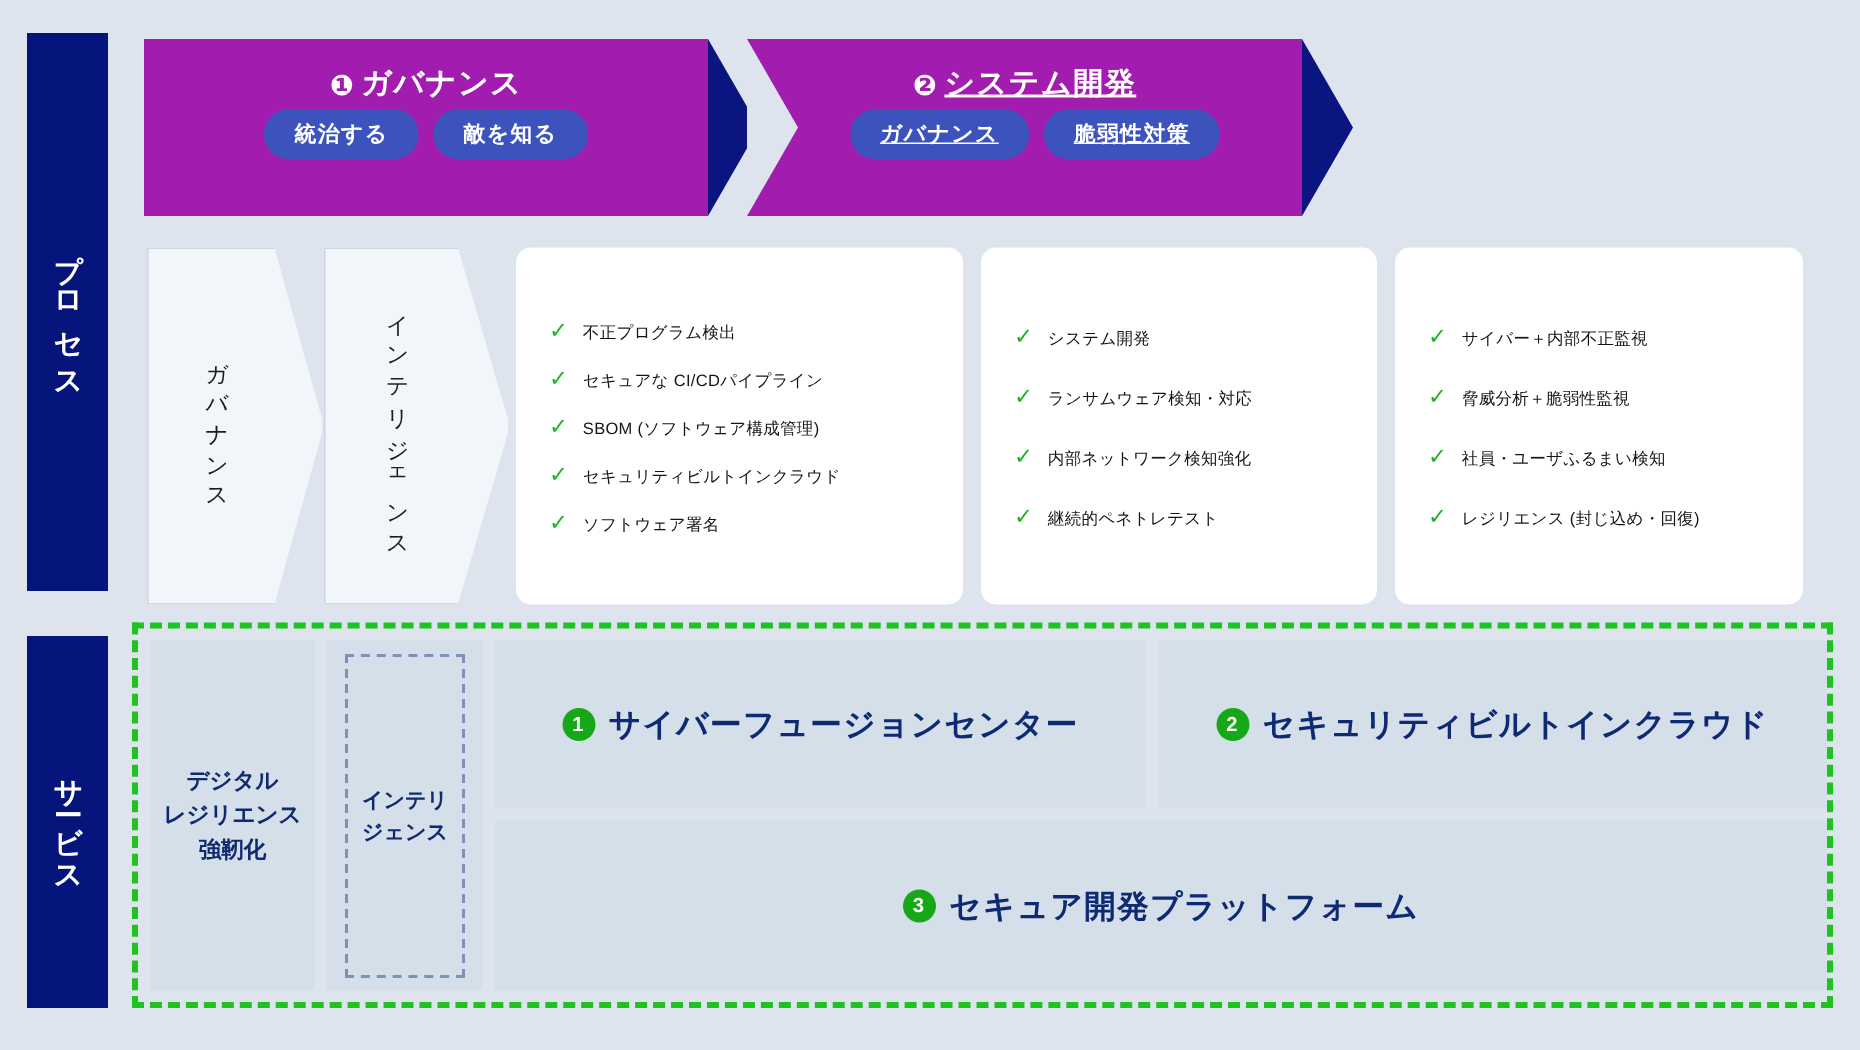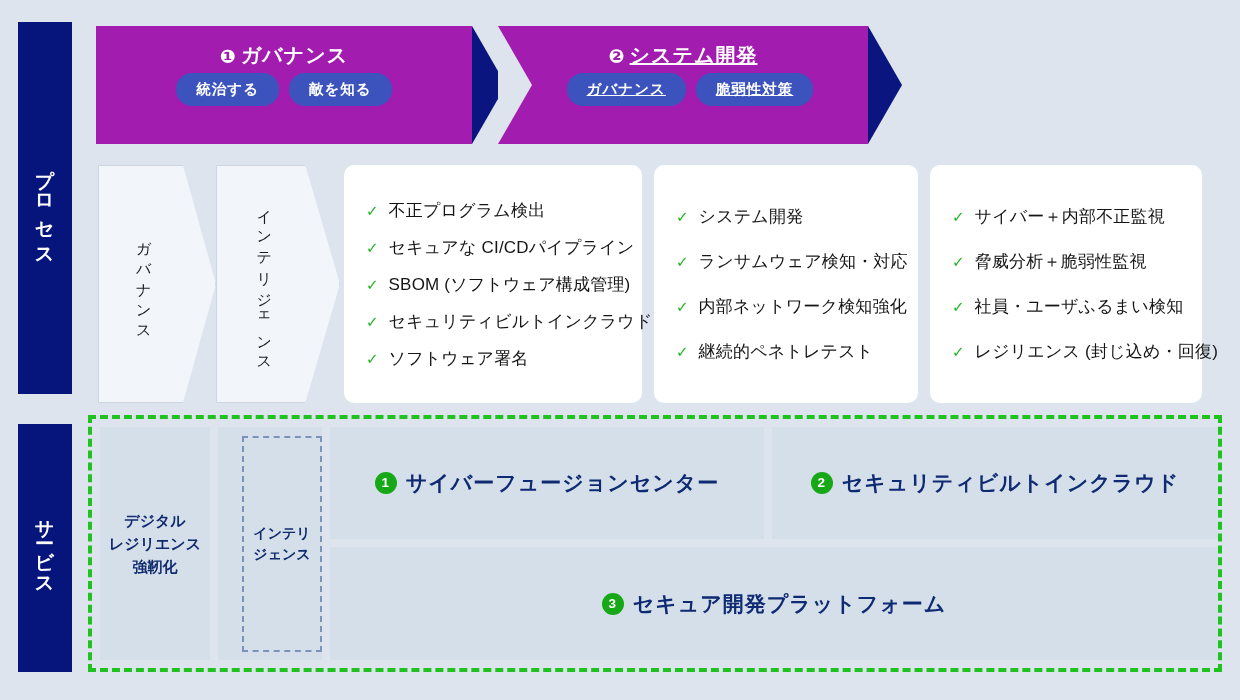--- a/index.html
+++ b/index.html
@@ -119,38 +119,38 @@
     margin: 7px 0;
     white-space: nowrap;
   }
   .chk {
     color: #22b322;
     font-size: 15px;
     font-weight: bold;
     margin-right: 10px;
     flex: none;
   }
-  .chk-txt { font-size: 17px; color: #141414; letter-spacing: 0.2px; }
+  .chk-txt { font-size: 11px; color: #141414; letter-spacing: 0.2px; }
   #card-2 .chk-row, #card-3 .chk-row { margin: 11px 0; }
 
   
   #service-frame {
     position: absolute;
     left: 88px; top: 415px;
     width: 1134px; height: 257px;
     border: 4px dashed #1fc21f;
   }
   .svc-pane {
     position: absolute;
     background: #d5dfea;
   }
   #svc-resilience { left: 8px; top: 8px; width: 110px; height: 233px;
     display: flex; align-items: center; justify-content: center; }
   #svc-intel-col  { left: 126px; top: 8px; width: 104px; height: 233px;
-    display: flex; align-items: center; justify-content: flex-end; }
+    display: flex; align-items: center; justify-content: center; }
   #svc-intel-box {
     width: 80px; height: 216px;
     border: 2px dashed #7b93b8;
     display: flex; align-items: center; justify-content: center;
   }
   .svc-label {
     text-align: center;
     color: #102a6e;
     font-size: 15px;
     font-weight: bold;

